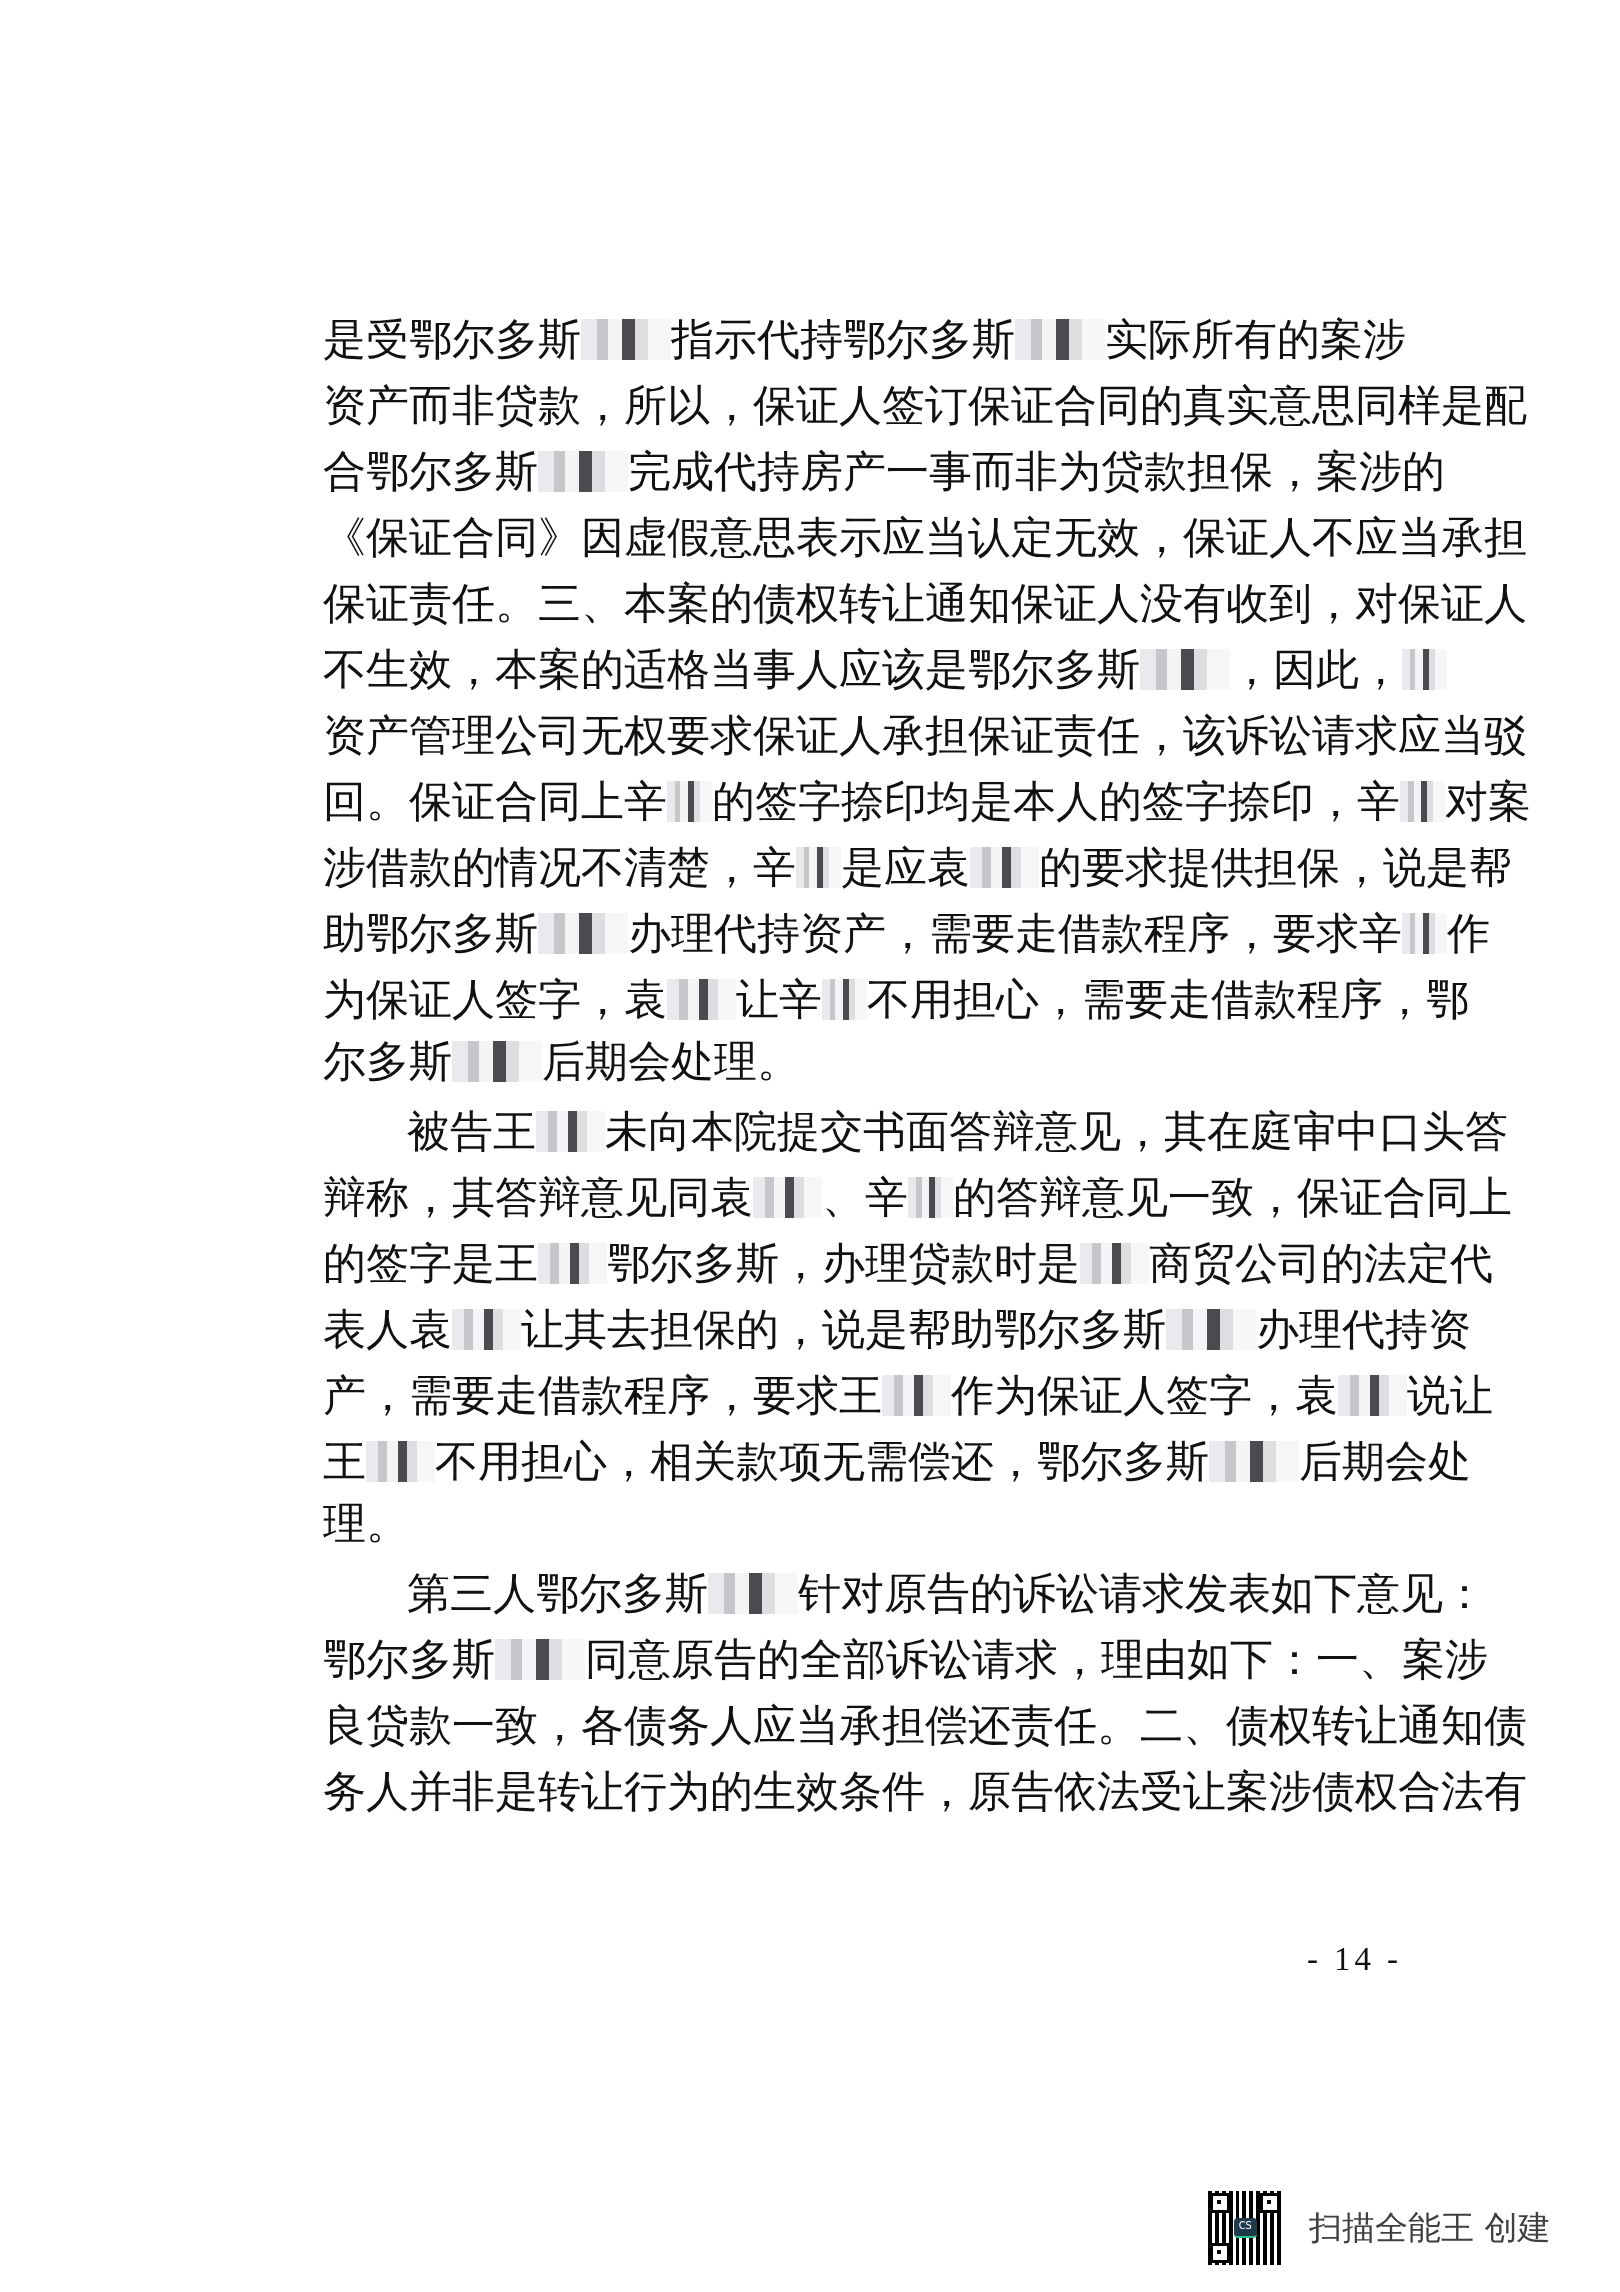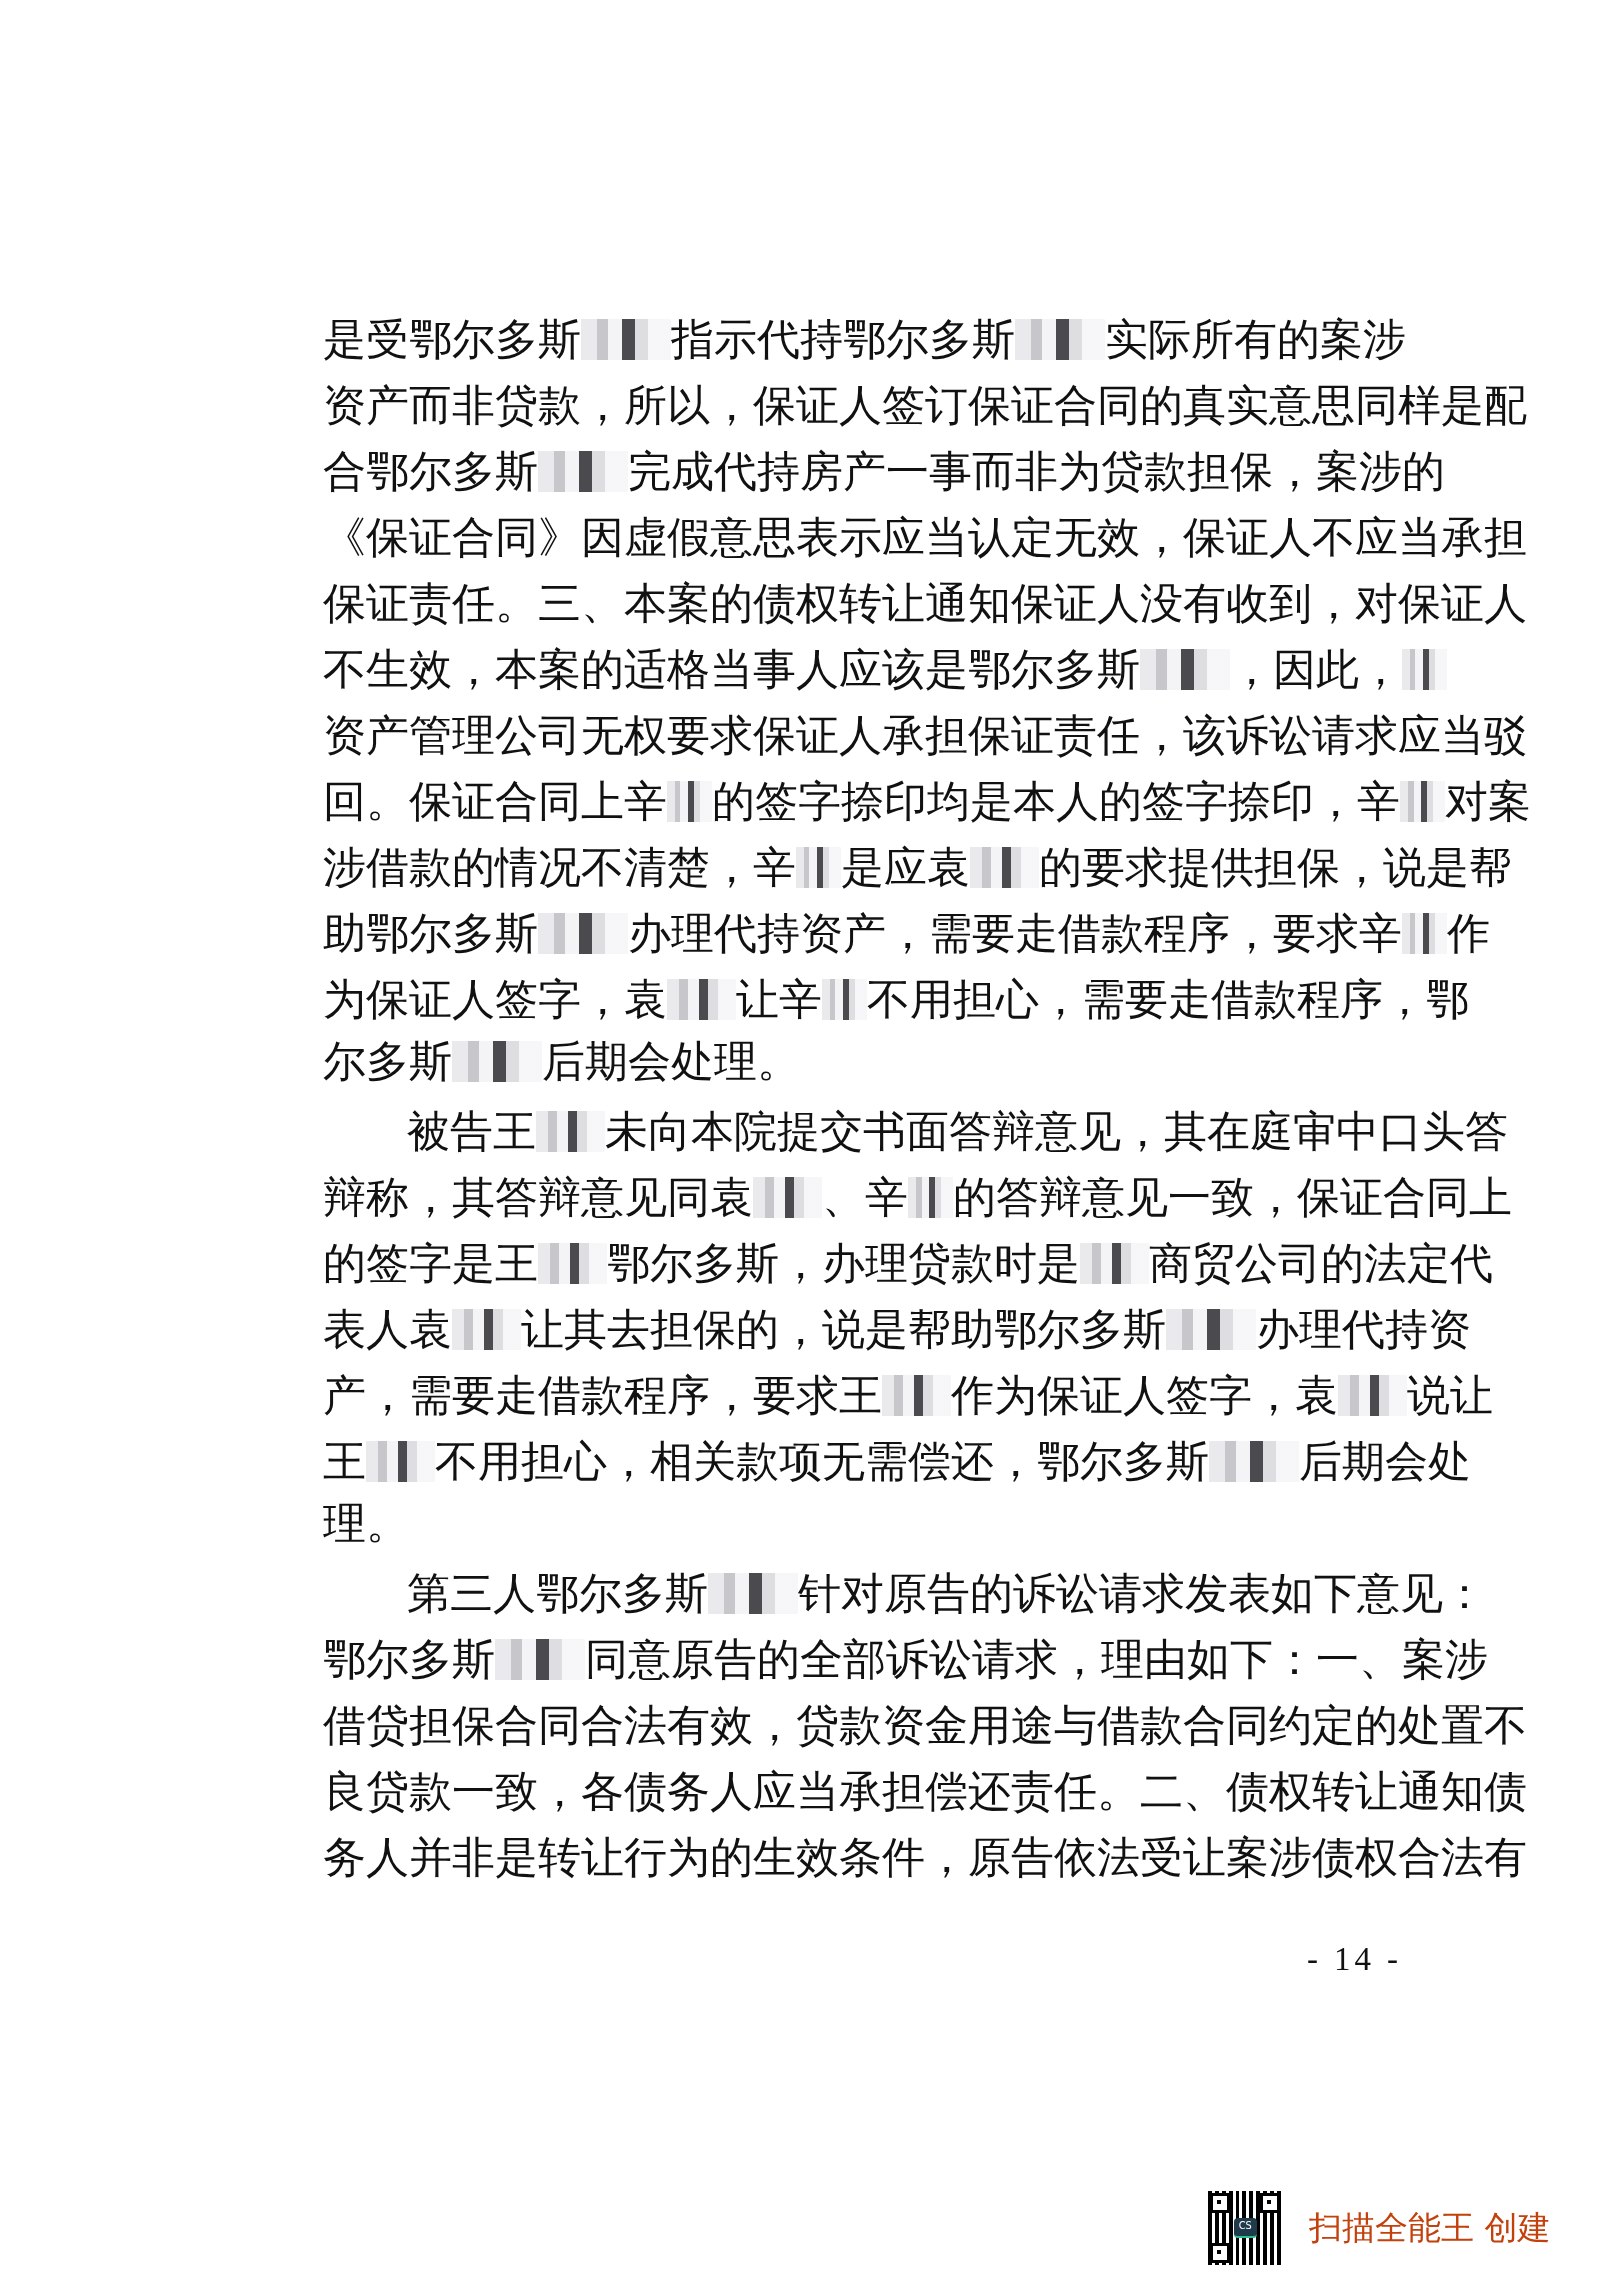--- a/index.html
+++ b/index.html
@@ -106,21 +106,21 @@
       border-radius: 3.9px;
       border-bottom: 2.9px solid #2fbf8f;
       color: #fff;
       font-size: 9.8px;
       line-height: 15.7px;
       text-align: center;
       font-family: "DejaVu Sans", sans-serif;
     }
     .wm-text {
       font-size: 33px;
-      color: #c2410c;
+      color: #404040;
       font-family: "DejaVu Sans", sans-serif;
     }
   </style>
 </head>
 <body>
 
 <div class="page">
   <div class="body-text">
 
     <div class="line"><span>是受鄂尔多斯</span><span class="redact"></span><span>指示代持鄂尔多斯</span><span class="redact"></span><span>实际所有的案涉</span></div>
@@ -158,21 +158,20 @@
     <div class="line"><span>产，需要走借款程序，要求王</span><span class="redact md"></span><span>作为保证人签字，袁</span><span class="redact md"></span><span>说让</span></div>
 
     <div class="line"><span>王</span><span class="redact md"></span><span>不用担心，相关款项无需偿还，鄂尔多斯</span><span class="redact"></span><span>后期会处</span></div>
 
     <div class="line last"><span>理。</span></div>
 
     <div class="line indent"><span>第三人鄂尔多斯</span><span class="redact"></span><span>针对原告的诉讼请求发表如下意见：</span></div>
 
     <div class="line"><span>鄂尔多斯</span><span class="redact"></span><span>同意原告的全部诉讼请求，理由如下：一、案涉</span></div>
 
-    <div class="line"><span>借贷担保合同合法有效，贷款资金用途与借款合同约定的处置不</span></div>
 
     <div class="line"><span>良贷款一致，各债务人应当承担偿还责任。二、债权转让通知债</span></div>
 
     <div class="line"><span>务人并非是转让行为的生效条件，原告依法受让案涉债权合法有</span></div>
 
   </div>
 
   <div class="page-number">- 14 -</div>
 
   <div class="watermark">

